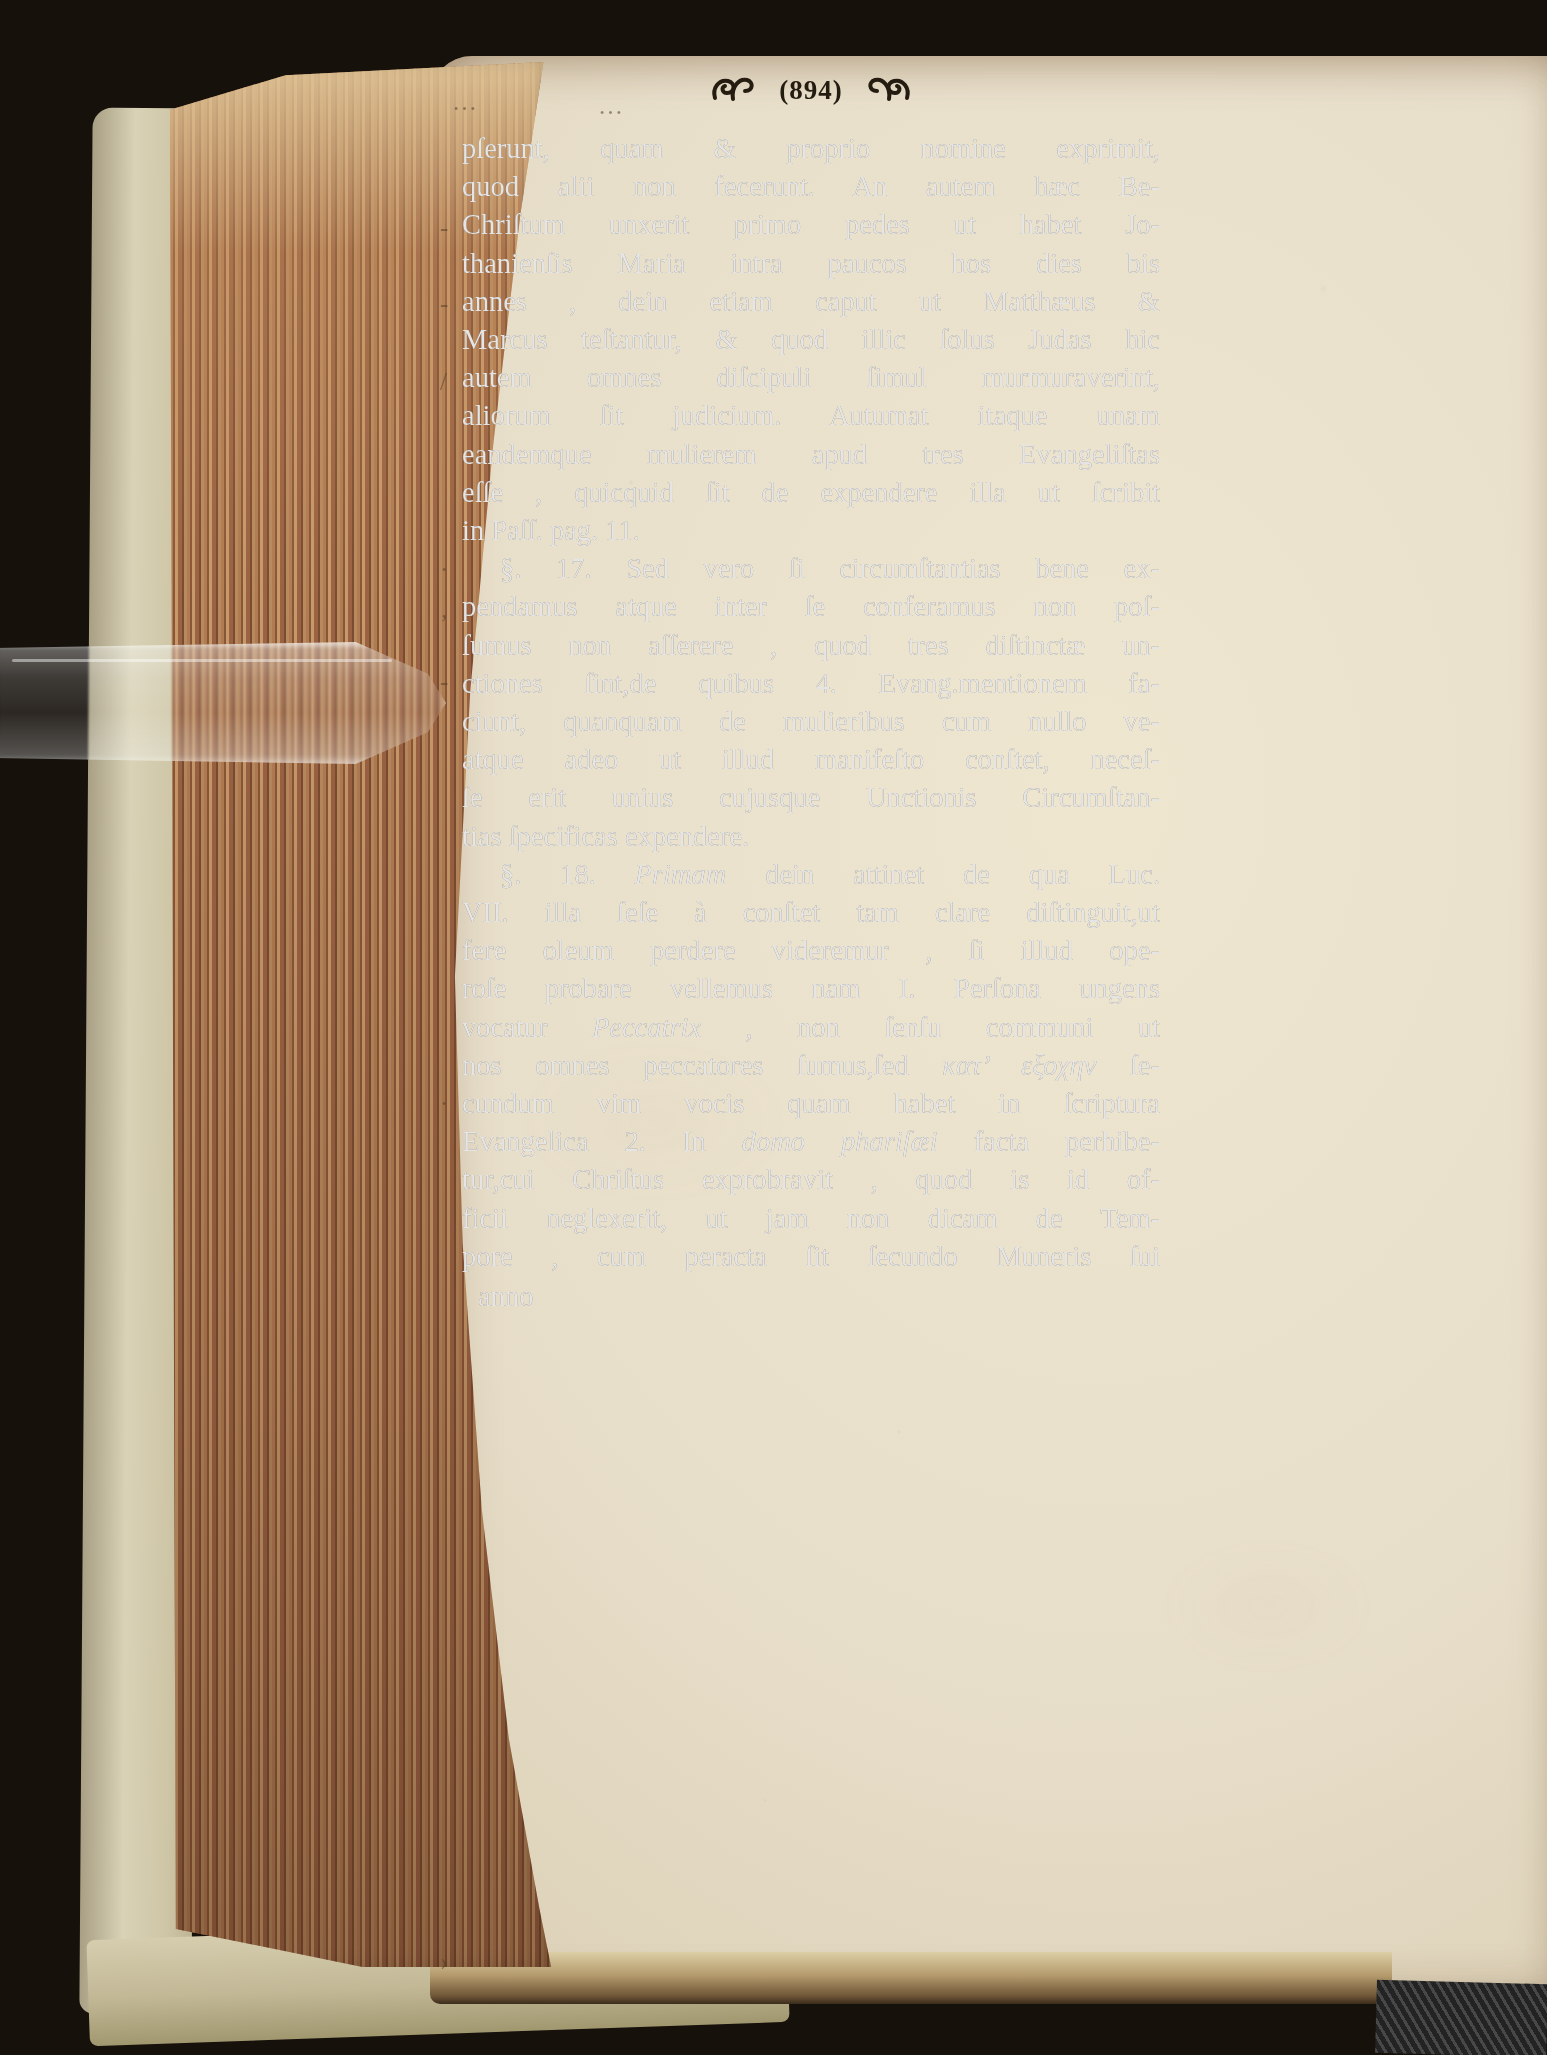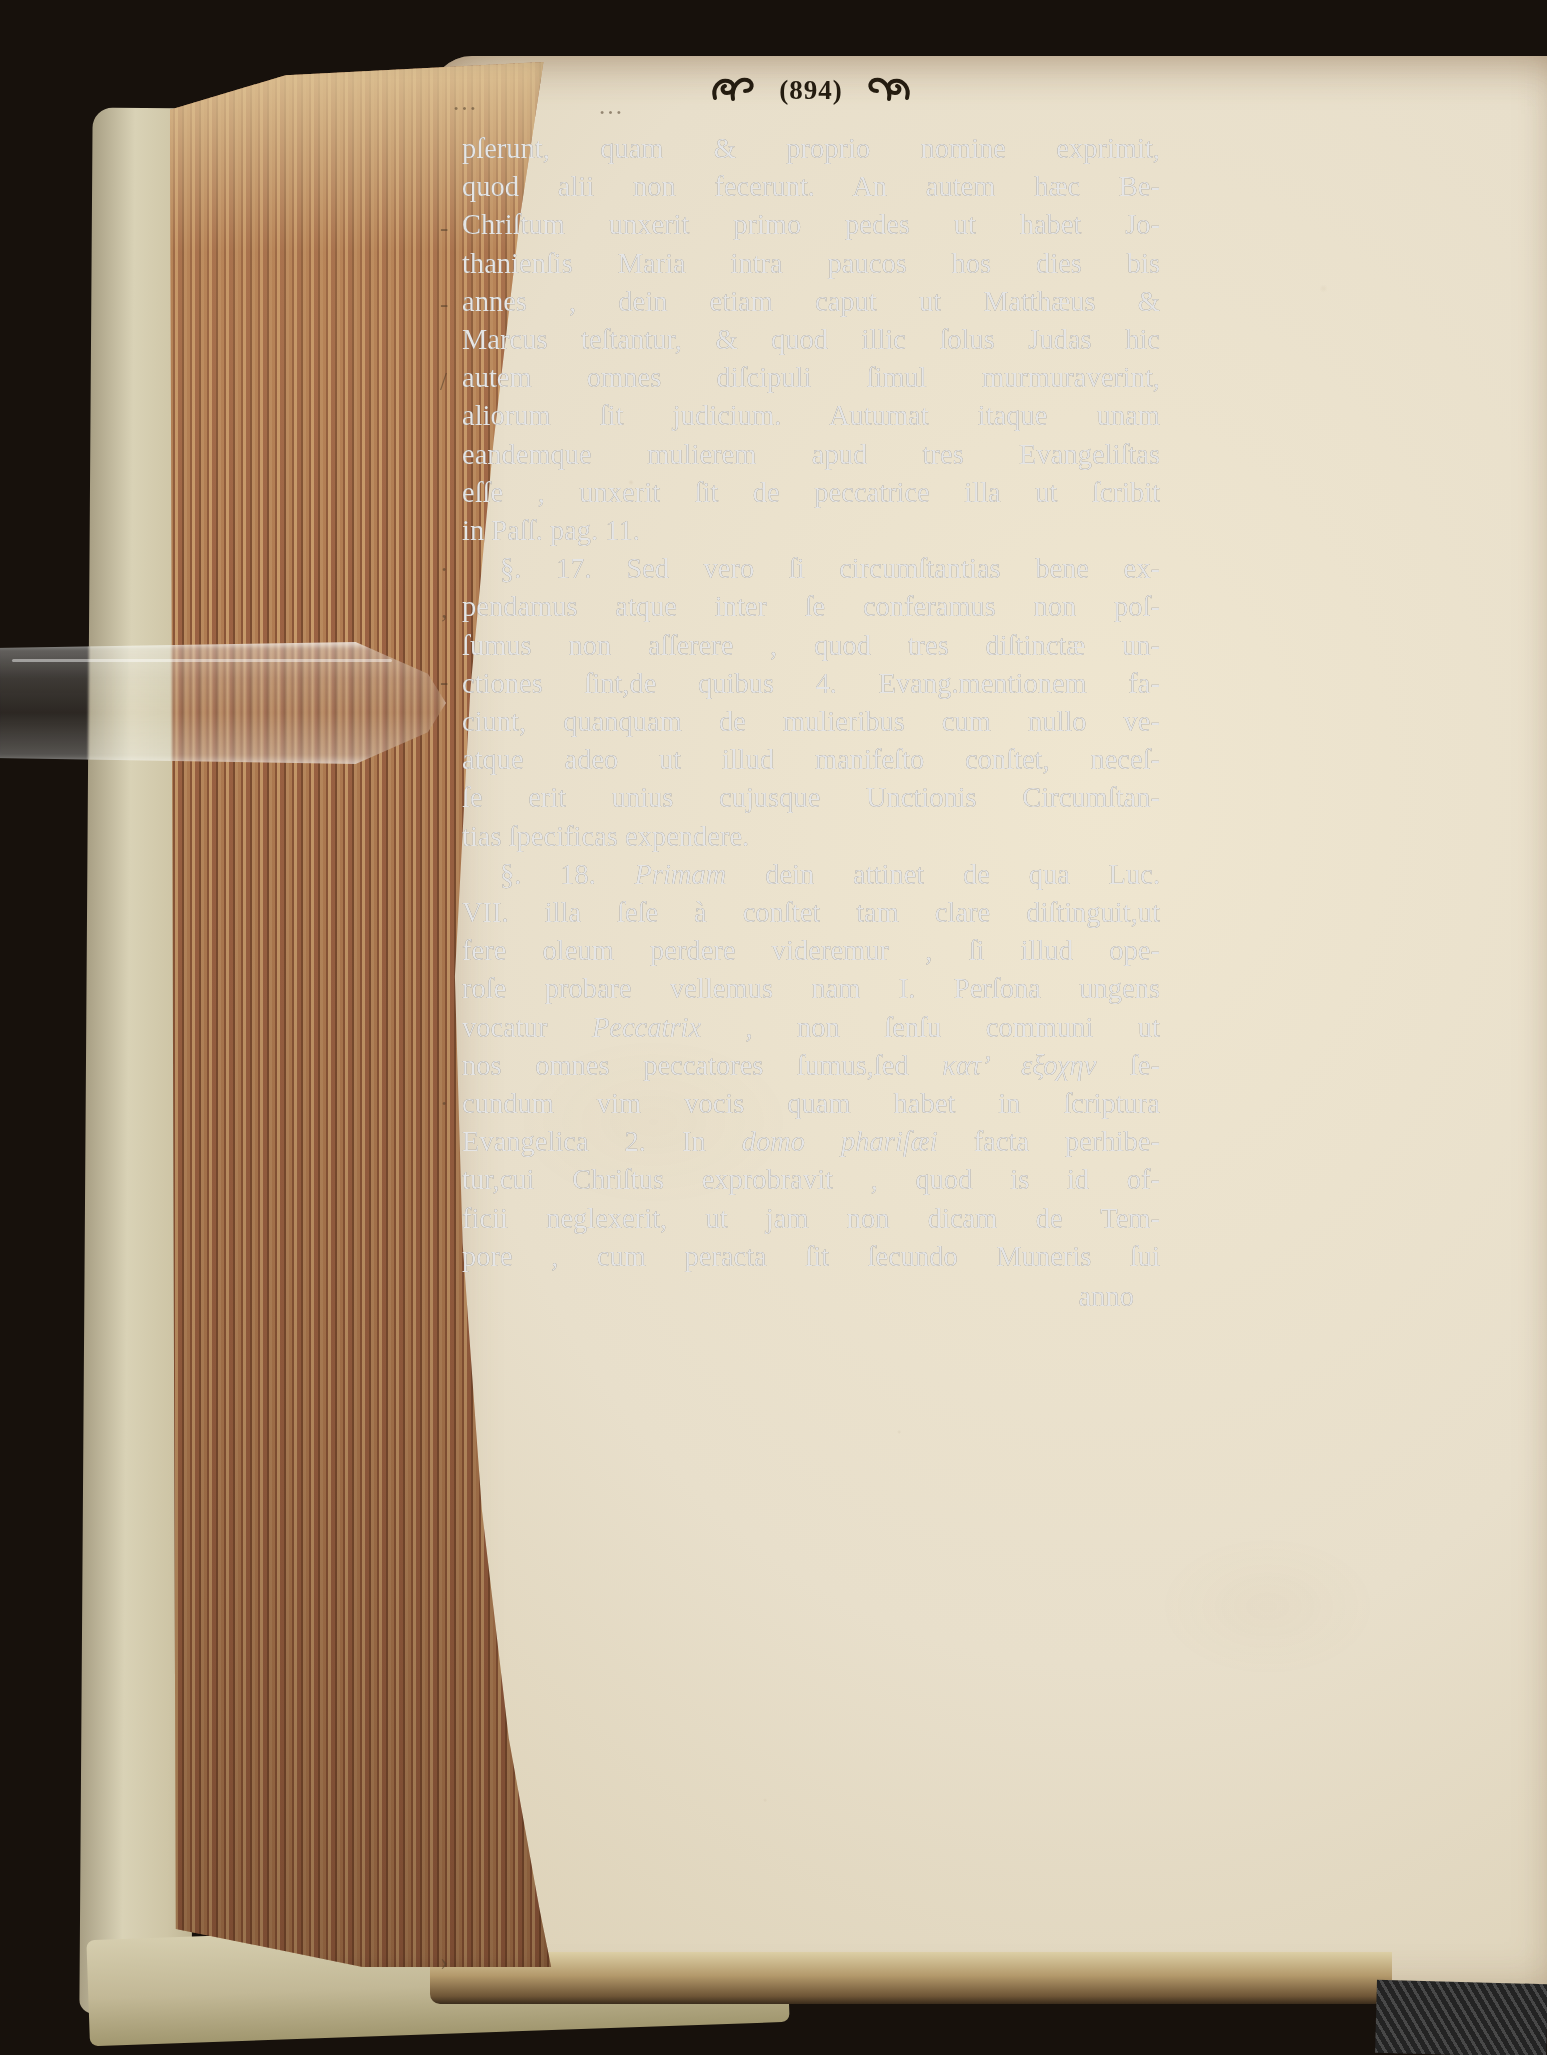--- a/index.html
+++ b/index.html
@@ -77,21 +77,21 @@
   .text-block {
     position:absolute; left:462px; top:130px; width:698px;
     color:#e5e5e5; font-size:28.5px; line-height:38.2px;
     text-shadow:0 0 0.6px rgba(43,34,19,0.65);
   }
   .paragraph { margin:0; }
   .line { text-align:justify; text-align-last:justify; }
   .line.short { text-align-last:left; }
   .line.indent { text-indent:38px; }
   .italic { font-style:italic;margin-top:24px; }
-  .catchword { text-align:right; padding-right:26px; margin-top:2px;margin-left:16px; }
+  .catchword { padding-right:26px; margin-top:2px;margin-left:16px; }
 
   
   .margin-mark {
     position:absolute; left:440px; font-size:25px;
     color:rgba(80,62,42,0.55);
   }
 
   
   .page-holder {
     position:absolute; left:-6px; top:642px; width:452px; height:122px;
@@ -150,21 +150,21 @@
         <div class="paragraph">
           <div class="line"><span>pſerunt, quam &amp; proprio nomine exprimit,</span></div>
           <div class="line"><span>quod alii non fecerunt.  An autem hæc Be-</span></div>
           <div class="line"><span>Chriſtum unxerit primo pedes ut habet Jo-</span></div>
           <div class="line"><span>thanienſis Maria intra paucos hos dies bis</span></div>
           <div class="line"><span>annes , dein etiam caput ut Matthæus &amp;</span></div>
           <div class="line"><span>Marcus teſtantur, &amp; quod illic ſolus Judas hic</span></div>
           <div class="line"><span>autem omnes diſcipuli ſimul murmuraverint,</span></div>
           <div class="line"><span>aliorum ſit judicium.  Autumat itaque unam</span></div>
           <div class="line"><span>eandemque mulierem apud tres Evangeliſtas</span></div>
-          <div class="line"><span>eſſe , unxerit ſit de peccatrice illa ut ſcribit</span></div>
+          <div class="line"><span>eſſe , quicquid ſit de expendere illa ut ſcribit</span></div>
           <div class="line short"><span>in Paſſ. pag. 11.</span></div>
         </div>
         <div class="paragraph">
           <div class="line indent"><span>§. 17. Sed vero ſi circumſtantias bene ex-</span></div>
           <div class="line"><span>pendamus atque inter ſe conferamus non poſ-</span></div>
           <div class="line"><span>ſumus non aſſerere , quod tres diſtinctæ un-</span></div>
           <div class="line"><span>ctiones ſint,de quibus 4. Evang.mentionem fa-</span></div>
           <div class="line"><span>ciunt, quanquam de mulieribus cum nullo ve-</span></div>
           <div class="line"><span>atque adeo ut illud manifeſto conſtet, neceſ-</span></div>
           <div class="line"><span>ſe erit unius cujusque Unctionis Circumſtan-</span></div>

